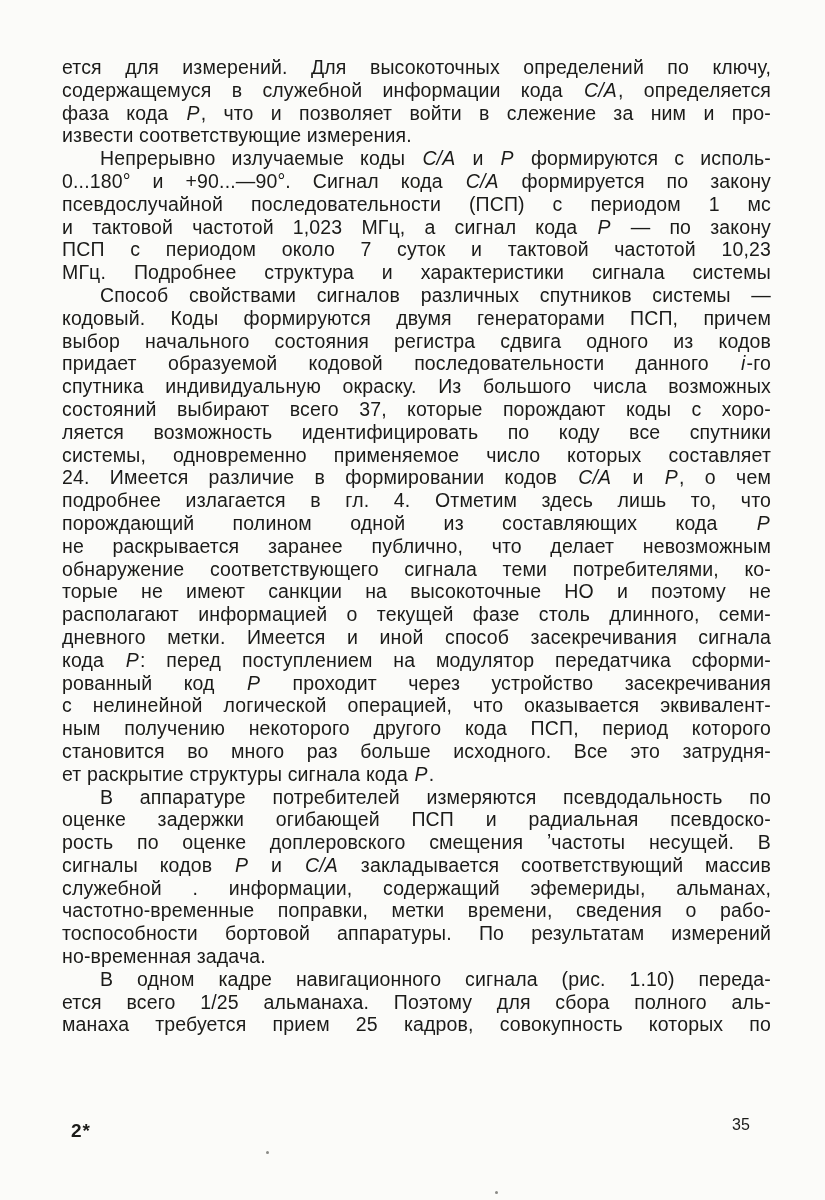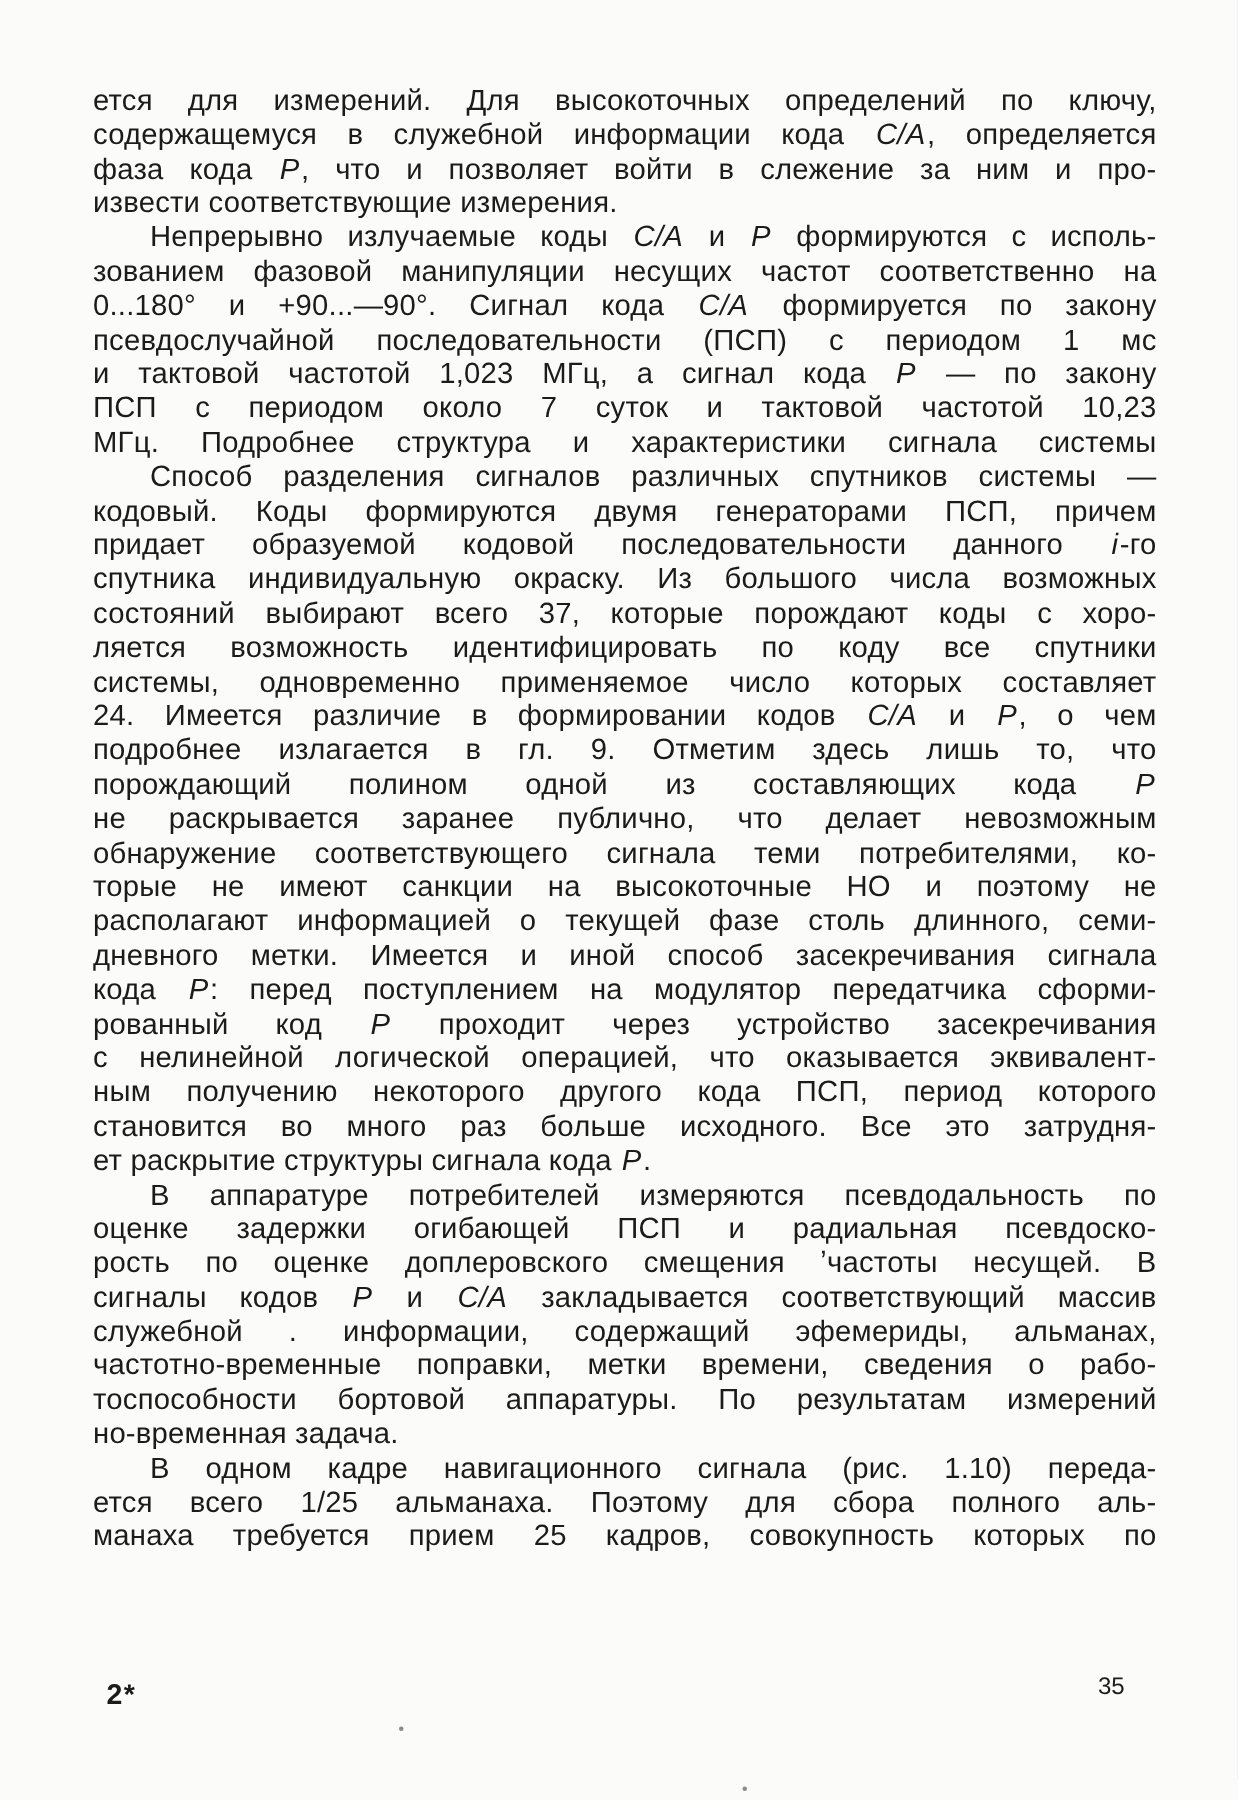--- a/index.html
+++ b/index.html
@@ -58,35 +58,35 @@
 </head>
 <body>
 
 <div class="page">
   <div class="textblock">
       <div class="line">ется для измерений. Для высокоточных определений по ключу,</div>
       <div class="line">содержащемуся в служебной информации кода <i>C/A</i>, определяется</div>
       <div class="line">фаза кода <i>P</i>, что и позволяет войти в слежение за ним и про-</div>
       <div class="line end">извести соответствующие измерения.</div>
       <div class="line indent">Непрерывно излучаемые коды <i>C/A</i> и <i>P</i> формируются с исполь-</div>
-      <div class="line">зованием фазовой манипуляции несущих частот соответственно на</div>
       <div class="line">0...180° и +90...—90°. Сигнал кода <i>C/A</i> формируется по закону</div>
       <div class="line">псевдослучайной последовательности (ПСП) с периодом 1 мс</div>
       <div class="line">и тактовой частотой 1,023 МГц, а сигнал кода <i>P</i> — по закону</div>
       <div class="line">ПСП с периодом около 7 суток и тактовой частотой 10,23</div>
       <div class="line">МГц. Подробнее структура и характеристики сигнала системы</div>
-      <div class="line indent">Способ разделения сигналов различных спутников системы —</div>
+      <div class="line indent">Способ свойствами сигналов различных спутников системы —</div>
       <div class="line">кодовый. Коды формируются двумя генераторами ПСП, причем</div>
+      <div class="line">выбор начального состояния регистра сдвига одного из кодов</div>
       <div class="line">придает образуемой кодовой последовательности данного <i>i</i>-го</div>
       <div class="line">спутника индивидуальную окраску. Из большого числа возможных</div>
       <div class="line">состояний выбирают всего 37, которые порождают коды с хоро-</div>
       <div class="line">ляется возможность идентифицировать по коду все спутники</div>
       <div class="line">системы, одновременно применяемое число которых составляет</div>
       <div class="line">24. Имеется различие в формировании кодов <i>C/A</i> и <i>P</i>, о чем</div>
-      <div class="line">подробнее излагается в гл. 9. Отметим здесь лишь то, что</div>
+      <div class="line">подробнее излагается в гл. 4. Отметим здесь лишь то, что</div>
       <div class="line">порождающий полином одной из составляющих кода <i>P</i></div>
       <div class="line">не раскрывается заранее публично, что делает невозможным</div>
       <div class="line">обнаружение соответствующего сигнала теми потребителями, ко-</div>
       <div class="line">торые не имеют санкции на высокоточные НО и поэтому не</div>
       <div class="line">располагают информацией о текущей фазе столь длинного, семи-</div>
       <div class="line">дневного метки. Имеется и иной способ засекречивания сигнала</div>
       <div class="line">кода <i>P</i>: перед поступлением на модулятор передатчика сформи-</div>
       <div class="line">рованный код <i>P</i> проходит через устройство засекречивания</div>
       <div class="line">с нелинейной логической операцией, что оказывается эквивалент-</div>
       <div class="line">ным получению некоторого другого кода ПСП, период которого</div>

